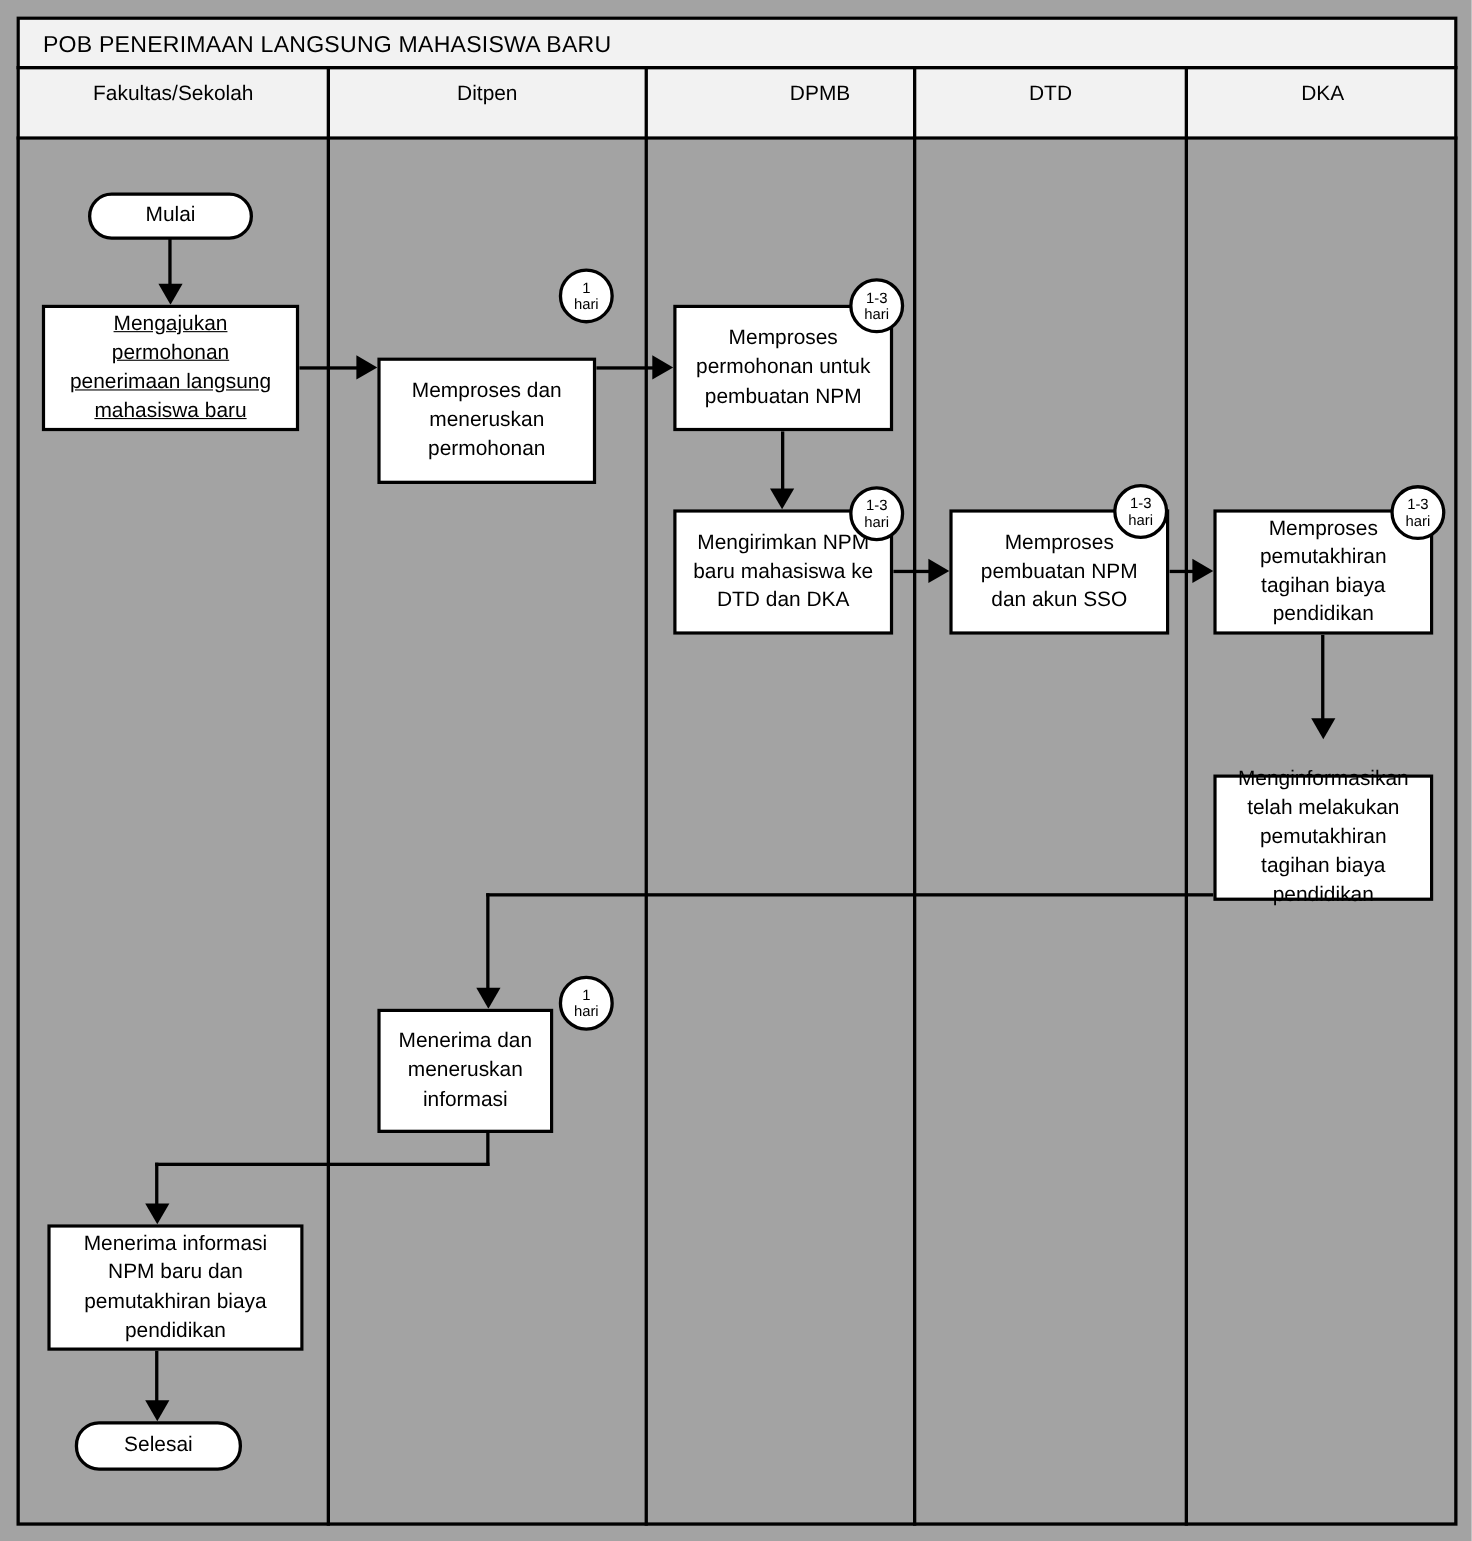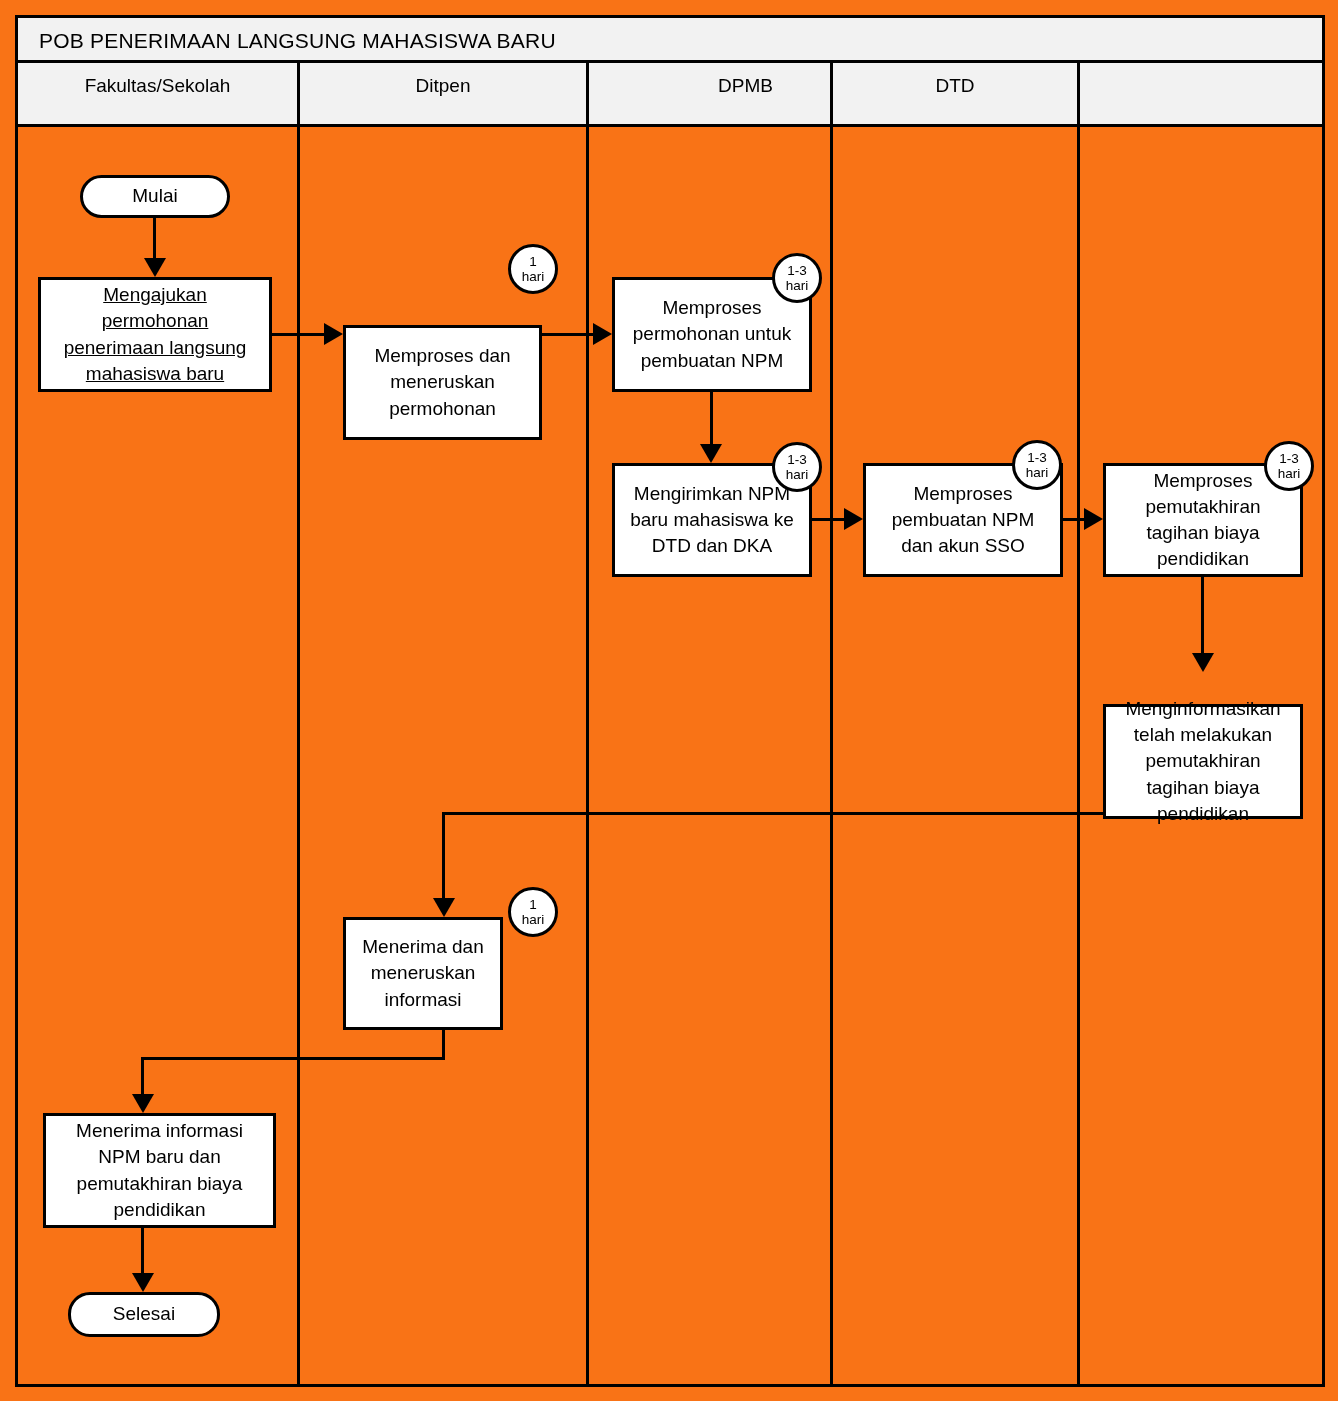--- a/index.html
+++ b/index.html
@@ -1,17 +1,17 @@
 <!DOCTYPE html>
 <html><head>
 <meta charset="utf-8">
 <style>
   html,body{margin:0;padding:0;background:#ffffff;}
   body{font-family:"Liberation Sans", sans-serif; color:#000;}
-  .canvas{position:relative;width:1338px;height:1401px;background:#f97316;overflow:hidden;}
+  .canvas{position:relative;width:1338px;height:1401px;background:#a3a3a3;overflow:hidden;}
   
   .frame{position:absolute;left:15px;top:15px;width:1310px;height:1372px;border:3px solid #000;box-sizing:border-box;background:transparent;}
   .band-fill{position:absolute;background:#f2f2f2;}
   .hline,.vline{position:absolute;background:#000;}
   .title-text{position:absolute;left:39px;top:22px;height:38px;display:flex;align-items:center;font-size:21px;letter-spacing:0.2px;}
   .lane-label{position:absolute;top:63px;height:45px;display:flex;align-items:center;justify-content:center;font-size:19px;}
   
   .node{position:absolute;border:3px solid #000;background:#fff;box-sizing:border-box;
         display:flex;align-items:center;justify-content:center;text-align:center;
         font-size:19px;line-height:1.38;padding:2px 6px;z-index:2;}
@@ -41,20 +41,21 @@
   <div class="vline" style="left:586px;top:60px;width:3px;height:1327px;"></div>
   <div class="vline" style="left:830px;top:60px;width:3px;height:1327px;"></div>
   <div class="vline" style="left:1077px;top:60px;width:3px;height:1327px;"></div>
 
   <div class="title-text">POB PENERIMAAN LANGSUNG MAHASISWA BARU</div>
 
   <div class="lane-label" style="left:18px;width:279px;">Fakultas/Sekolah</div>
   <div class="lane-label" style="left:300px;width:286px;">Ditpen</div>
   <div class="lane-label" style="left:589px;width:241px;padding-left:36px;">DPMB</div>
   <div class="lane-label" style="left:833px;width:244px;">DTD</div>
+  <div class="lane-label" style="left:1080px;width:245px;">DKA</div>
 
   <div class="node terminator" style="left:80px;top:175px;width:150px;height:43px;">
     <span>Mulai</span>
   </div>
 
   <div class="node" style="left:38px;top:277px;width:234px;height:115px;">
     <span style="max-width:192px;text-decoration:underline;">Mengajukan permohonan penerimaan langsung mahasiswa baru</span>
   </div>
 
   <div class="node" style="left:343px;top:277px;width:199px;height:115px;margin-top:48px;">

